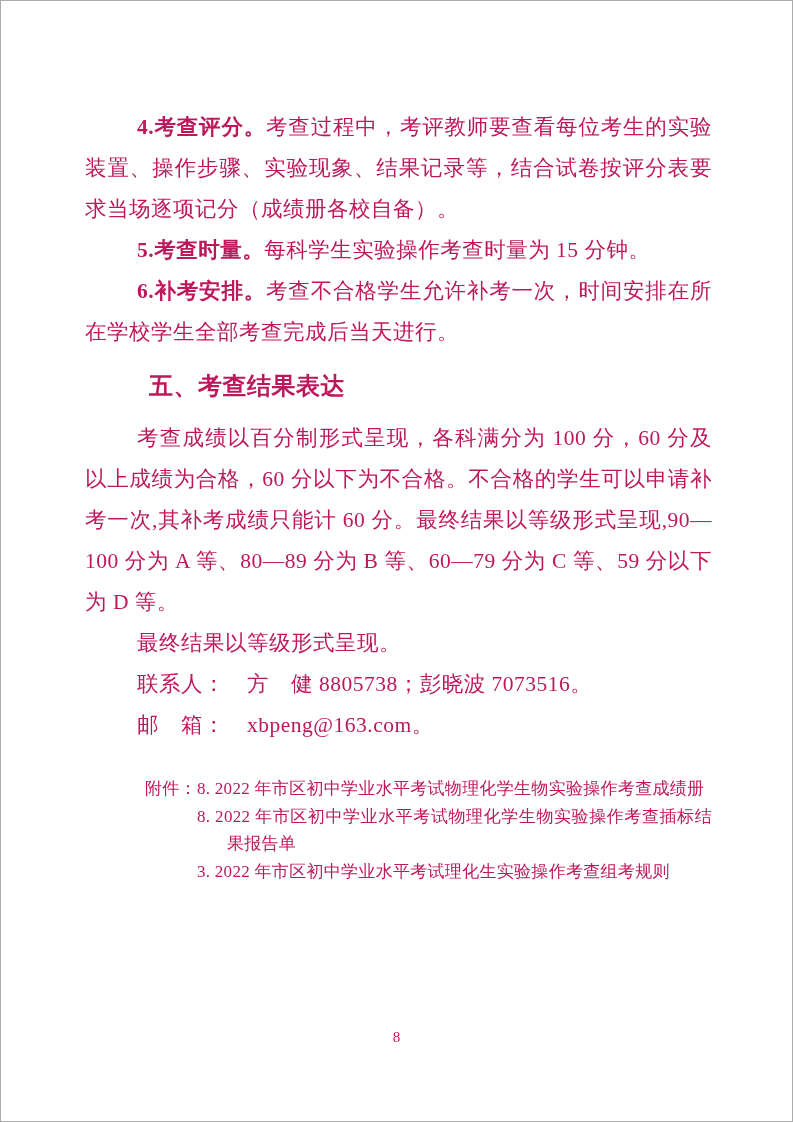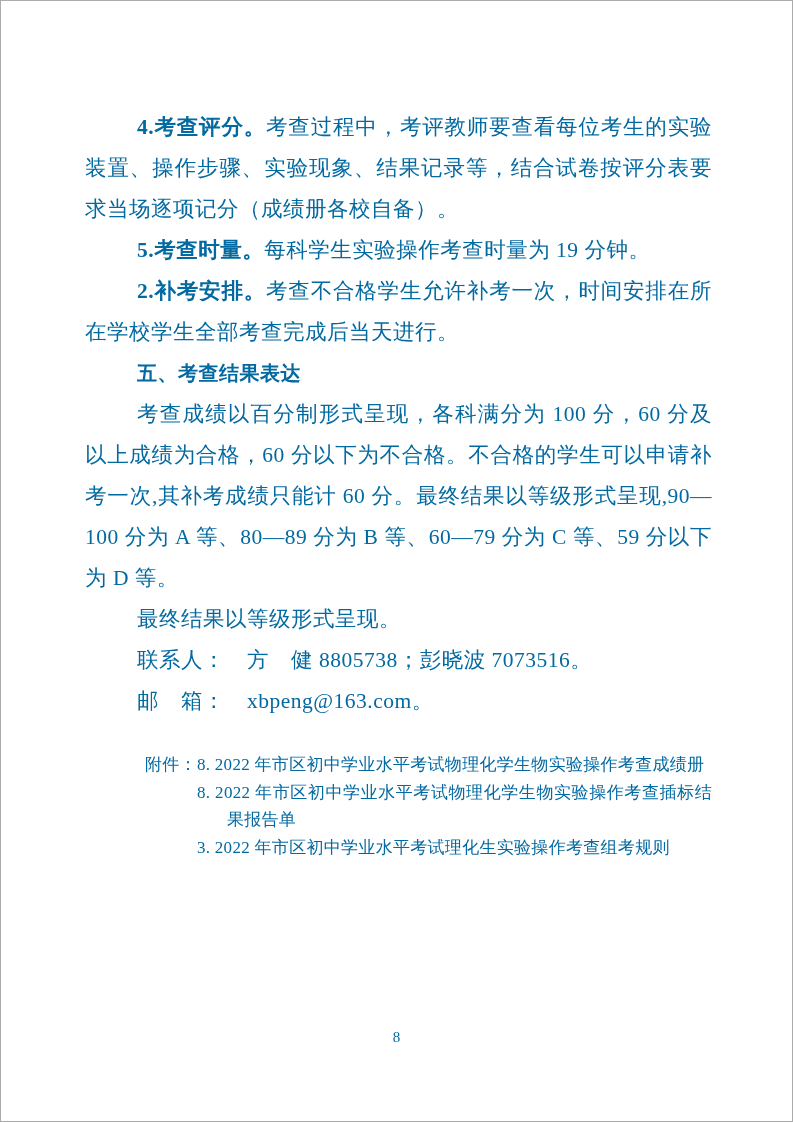--- a/index.html
+++ b/index.html
@@ -5,34 +5,34 @@
   html, body { margin: 0; padding: 0; background: #ffffff; }
   .page {
     position: relative;
     width: 793px;
     height: 1122px;
     box-sizing: border-box;
     border: 1px solid #ababab;
     background: #ffffff;
     overflow: hidden;
     font-family: "Liberation Serif", serif;
-    color: #0369a1;
+    color: #be185d;
   }
   .doc {
     padding: 106px 80px 0 84px;
     font-size: 21.5px;
     line-height: 41px;
     text-align: justify;
     letter-spacing: 0.5px;
   }
   .para { margin: 0; text-indent: 52px; }
   .lead { font-weight: bold; }
   .heading {
-    margin: 0;
-    font-size: 20px;
+    margin: 12px;
+    font-size: 24px;
     font-weight: bold;
     line-height: 41px;
     text-indent: 52px;
     text-align: left;
     font-family: "Liberation Sans", sans-serif;
   }
   .attachments {
     display: flex;
     margin: 29px 0 12px 60px;
     font-size: 17px;
@@ -53,23 +53,23 @@
   }
 </style>
 </head>
 <body>
 
 <div class="page">
   <div class="doc">
 
     <p class="para"><span class="lead">4.考查评分。</span><span>考查过程中，考评教师要查看每位考生的实验装置、操作步骤、实验现象、结果记录等，结合试卷按评分表要求当场逐项记分（成绩册各校自备）。</span></p>
 
-    <p class="para"><span class="lead">5.考查时量。</span><span>每科学生实验操作考查时量为 19 分钟。</span></p>
+    <p class="para"><span class="lead">5.考查时量。</span><span>每科学生实验操作考查时量为 15 分钟。</span></p>
 
-    <p class="para"><span class="lead">2.补考安排。</span><span>考查不合格学生允许补考一次，时间安排在所在学校学生全部考查完成后当天进行。</span></p>
+    <p class="para"><span class="lead">6.补考安排。</span><span>考查不合格学生允许补考一次，时间安排在所在学校学生全部考查完成后当天进行。</span></p>
 
     <p class="heading">五、考查结果表达</p>
 
     <p class="para">考查成绩以百分制形式呈现，各科满分为 100 分，60 分及以上成绩为合格，60 分以下为不合格。不合格的学生可以申请补考一次,其补考成绩只能计 60 分。最终结果以等级形式呈现,90—100 分为 A 等、80—89 分为 B 等、60—79 分为 C 等、59 分以下为 D 等。</p>
 
 
     <p class="para">最终结果以等级形式呈现。</p>
 
     <p class="para">联系人：　方　健 8805738；彭晓波 7073516。</p>
 

